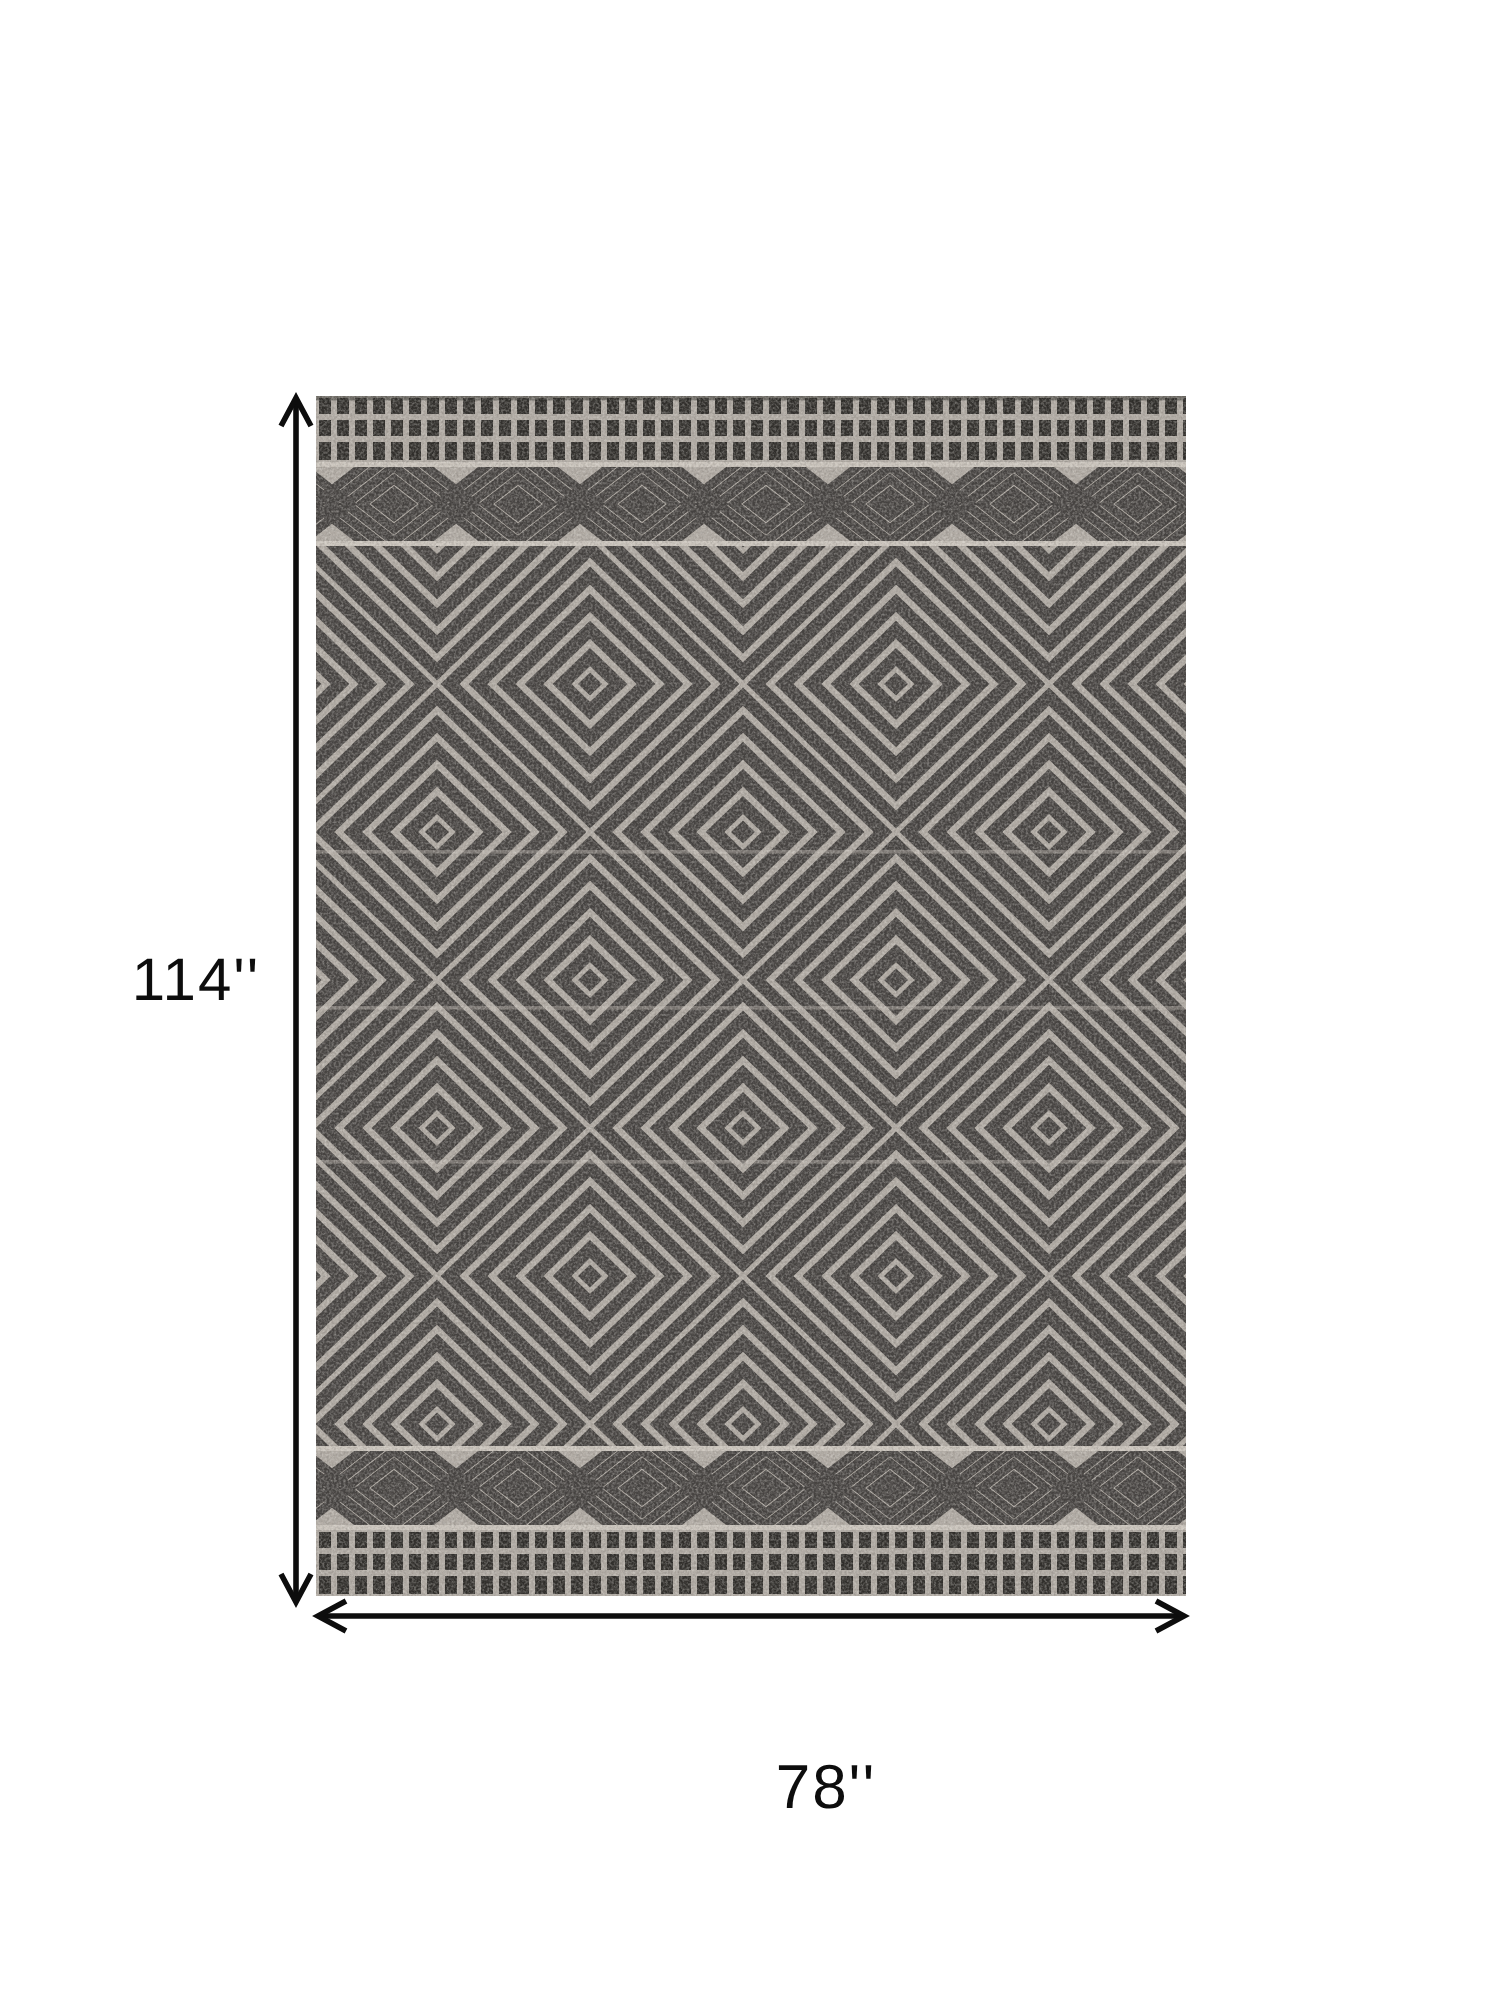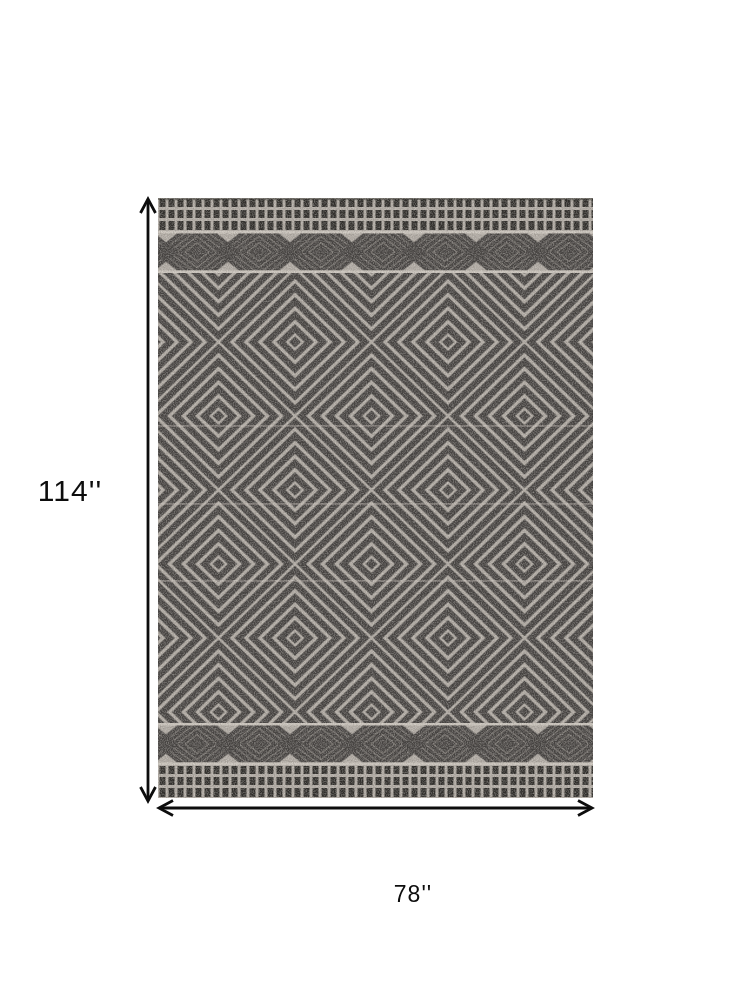--- a/index.html
+++ b/index.html
@@ -32,22 +32,22 @@
   }
   .dim-label {
     position: absolute;
     color: #0d0d0d;
     font-size: 30px;
     line-height: 30px;
     text-align: center;
     letter-spacing: 1px;
     white-space: nowrap;
   }
-  .dim-label.height { left: 18px;  top: 476px; width: 104px; }
-  .dim-label.width  { left: 363px; top: 879px; width: 100px; font-size: 23px; }
+  .dim-label.height { left: 46px;  top: 476px; width: 104px; }
+  .dim-label.width  { left: 363px; top: 879px; width: 100px; font-size: 31px; }
 
   
   .ring  { fill: none; stroke: #454240; }
   .ring-f { stroke-width: 6.5; }
   .ring-m { stroke-width: 4.5; }
   .dot   { fill: #454240; stroke: none; }
   .bar   { fill: #2f2d2a; }
   .seam  { fill: #cac4bc; }
   .arrow-stroke { stroke: #0d0d0d; stroke-width: 2.8; fill: none; }
 </style>

